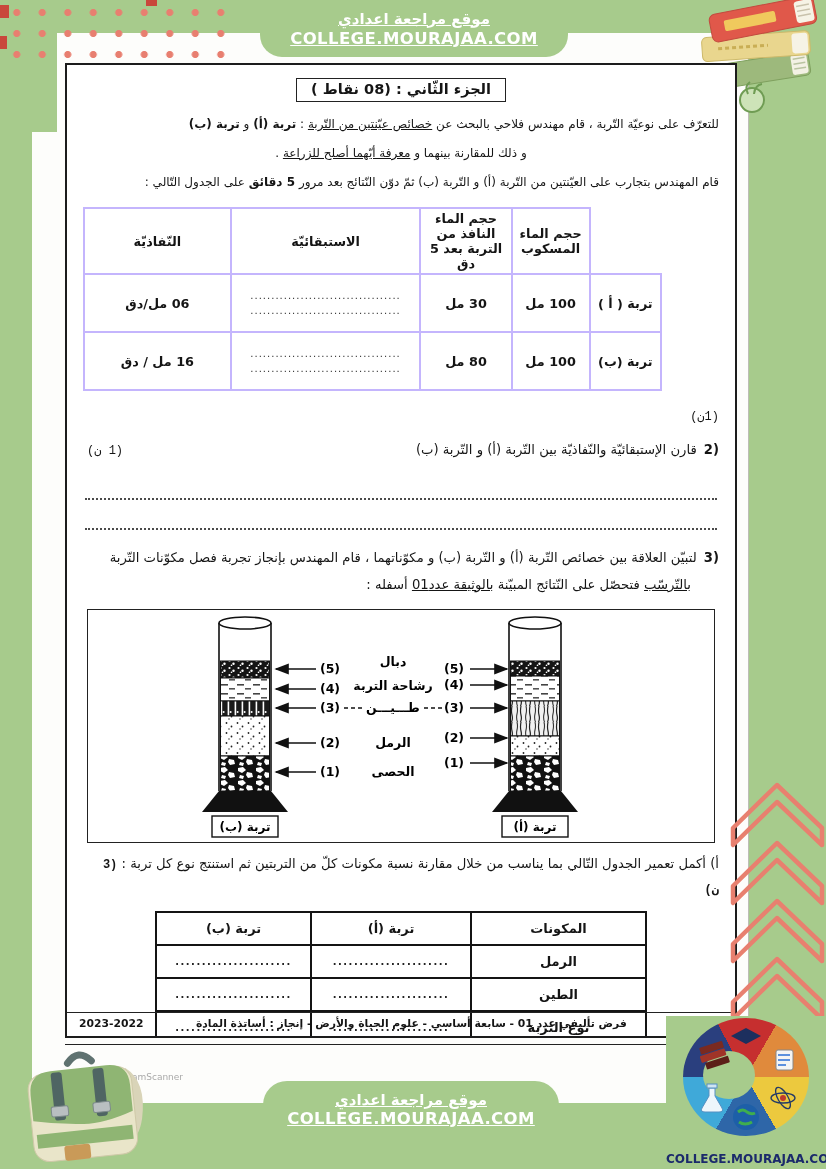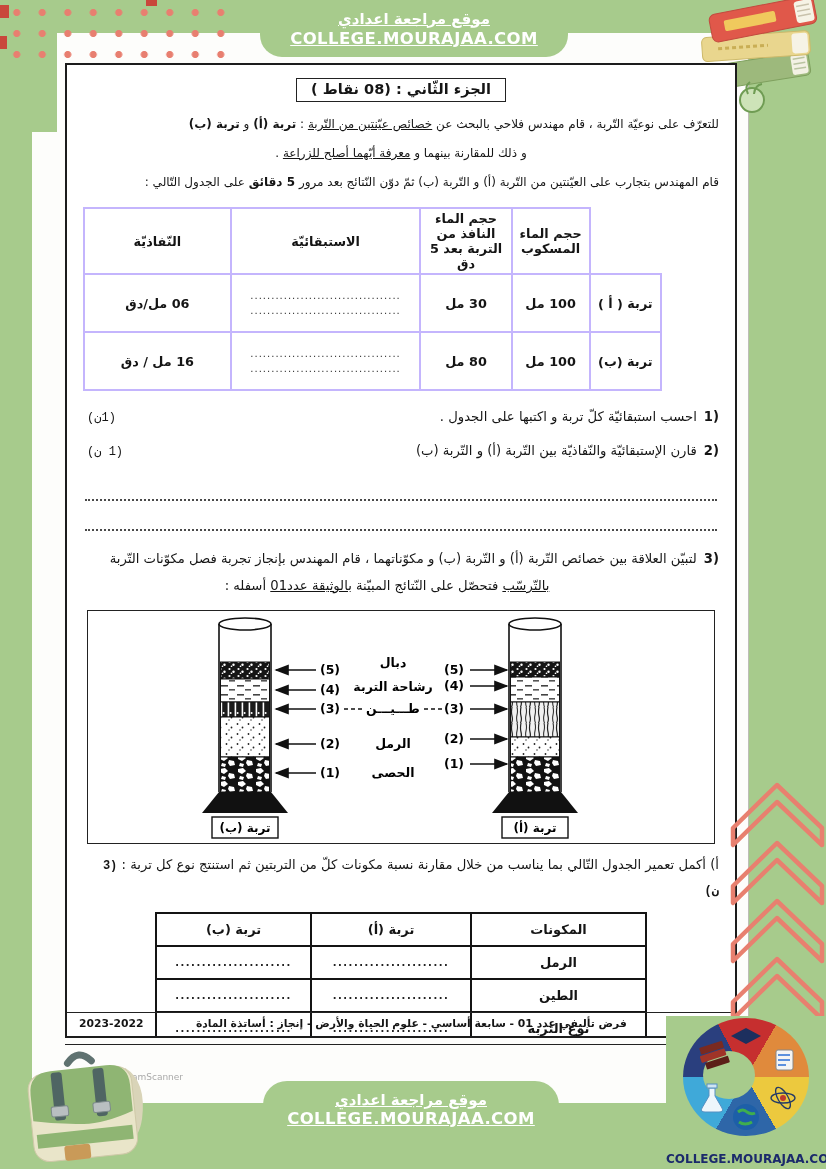--- a/index.html
+++ b/index.html
@@ -163,35 +163,34 @@
         <td>
           <div class="dotcell">....................................</div>
           <div class="dotcell">....................................</div>
         </td>
         <td class="hdr">16 مل / دق</td>
       </tr>
     </tbody>
       </table>
 
     <div class="qrow">
-      <span><span class="qmark" dir="ltr">1)</span><span>احسب استبقائيّة كلّ تربة  و اكتبها على الجدول .</span></span>
       <span class="pts">(1ن)</span>
     </div>
     <div class="qrow">
       <span><span class="qmark" dir="ltr">2)</span><span>قارن الإستبقائيّة والنّفاذيّة بين التّربة (أ) و التّربة (ب)</span></span>
       <span class="pts">(1 ن)</span>
     </div>
 
     <div class="ansline" style="margin-top:14px;"></div>
     <div class="ansline"></div>
 
     <div class="q3p">
       <span class="qmark" dir="ltr">3)</span><span>لتبيّن العلاقة بين خصائص التّربة (أ) و التّربة (ب) و مكوّناتهما ، قام المهندس بإنجاز تجربة  فصل مكوّنات التّربة</span>
     </div>
-    <div class="q3p q3l2" style="margin-top:0;text-align:center;">
+    <div class="q3p q3l2" style="margin-top:0;">
       <span class="ul">بالتّرسّب</span><span> فتحصّل على النّتائج المبيّنة </span><span class="ul">بالوثيقة عدد01</span><span> أسفله :</span>
     </div>
 
     <div class="figbox">
       <svg width="622" height="228" viewBox="0 0 622 228">
         <defs>
           <marker id="ah" markerWidth="10" markerHeight="8" refX="8" refY="3.5" orient="auto">
             <path d="M0,0 L9,3.5 L0,7 Z" fill="#111"></path>
           </marker>
           <pattern id="pSpeckle" width="9" height="7" patternUnits="userSpaceOnUse">

